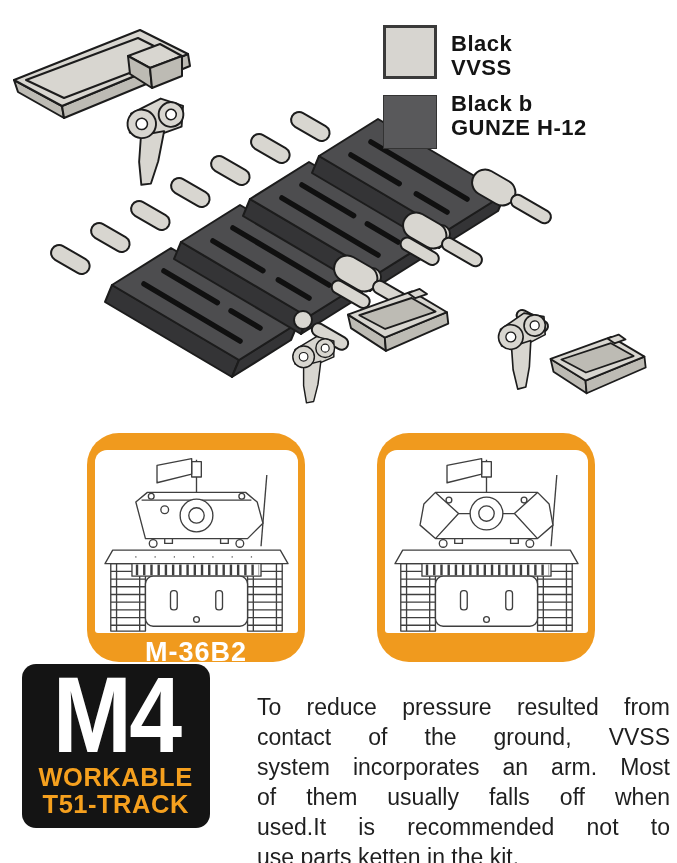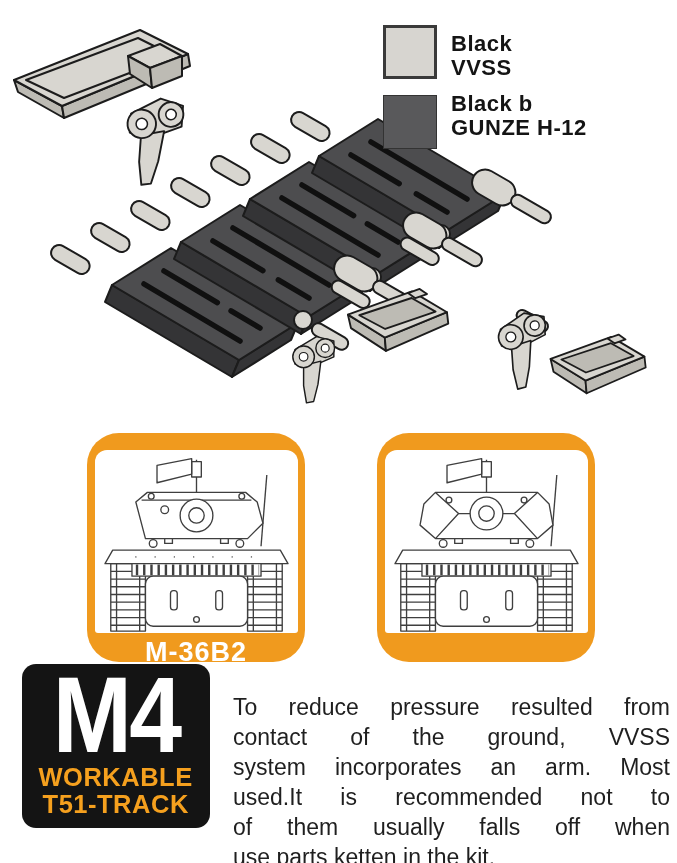--- a/index.html
+++ b/index.html
@@ -47,21 +47,21 @@
          border-radius:14px;display:flex;flex-direction:column;align-items:center;
          justify-content:flex-start;padding-top:2px;box-sizing:border-box;}
   .badge-title{color:#ffffff;font-weight:bold;font-size:108px;line-height:98px;
                letter-spacing:-3px;transform:scaleX(.88);transform-origin:center;}
   .badge-sub{color:var(--badge-accent);font-weight:bold;font-size:25px;line-height:27px;
              letter-spacing:.5px;transform:scaleX(1.02);transform-origin:center;}
 
   
   .description{position:absolute;left:233px;top:692px;width:437px;color:var(--text);
                font-size:23px;line-height:30px;}
-  .description .line{text-align:justify;text-align-last:justify;height:30px;white-space:nowrap;}
+  .description .line{text-align:justify;text-align-last:justify;height:30px;white-space:nowrap;margin-left:24px;}
   .description .line.last{text-align-last:left;}
 </style>
 </head>
 <body>
 
 <div class="sheet">
 
   <svg class="diagram" viewBox="0 0 677 432">
     <defs>
       <g id="wishbone">
@@ -290,18 +290,18 @@
   <div class="badge">
     <div class="badge-title">M4</div>
     <div class="badge-sub">WORKABLE</div>
     <div class="badge-sub">T51-TRACK</div>
   </div>
 
   <div class="description">
     <div class="line">To reduce pressure resulted from</div>
     <div class="line">contact of the ground, VVSS</div>
     <div class="line">system incorporates an arm. Most</div>
+    <div class="line">of them usually falls off when</div>
     <div class="line">used.It is recommended not to</div>
-    <div class="line">of them usually falls off when</div>
     <div class="line last">use parts ketten in the kit.</div>
   </div>
 
 </div>
 
 </body></html>

